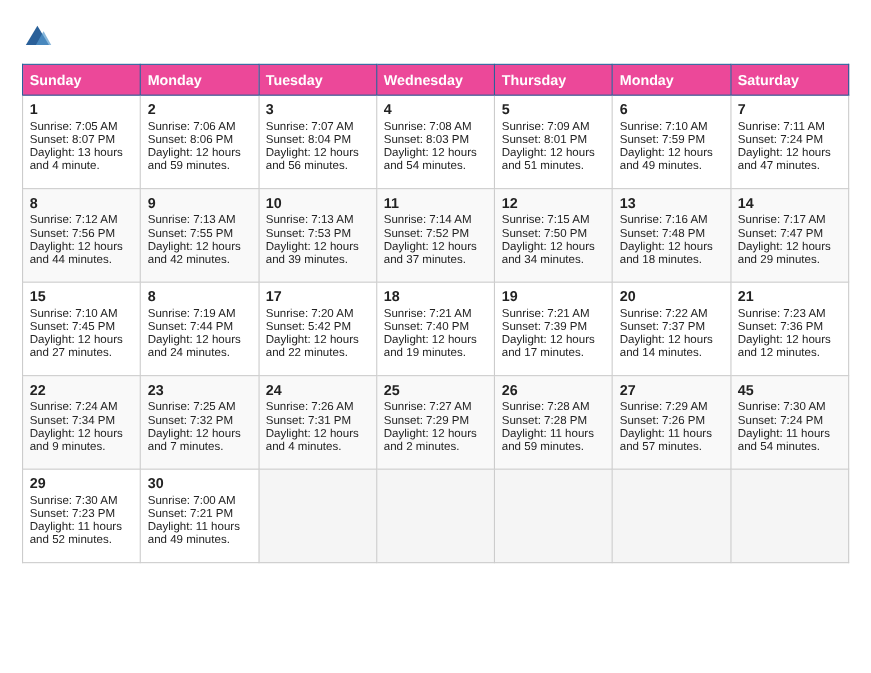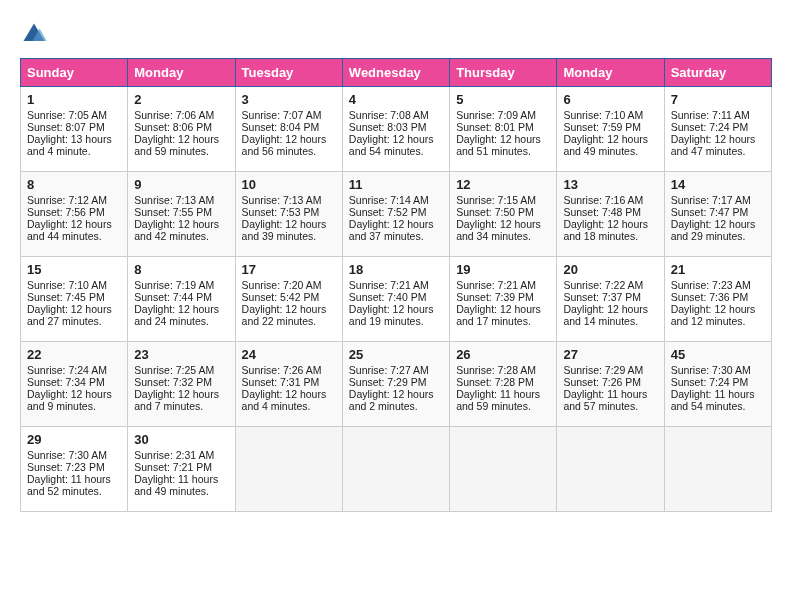--- a/index.html
+++ b/index.html
@@ -322,21 +322,21 @@
       <tr>
         <td>
           <span class="day-num">29</span>
           <div>Sunrise: 7:30 AM</div>
           <div>Sunset: 7:23 PM</div>
           <div>Daylight: 11 hours</div>
           <div>and 52 minutes.</div>
         </td>
         <td>
           <span class="day-num">30</span>
-          <div>Sunrise: 2:31 AM</div>
+          <div>Sunrise: 7:00 AM</div>
           <div>Sunset: 7:21 PM</div>
           <div>Daylight: 11 hours</div>
           <div>and 49 minutes.</div>
         </td>
         <td class="empty"></td>
         <td class="empty"></td>
         <td class="empty"></td>
         <td class="empty"></td>
         <td class="empty"></td>
       </tr>

